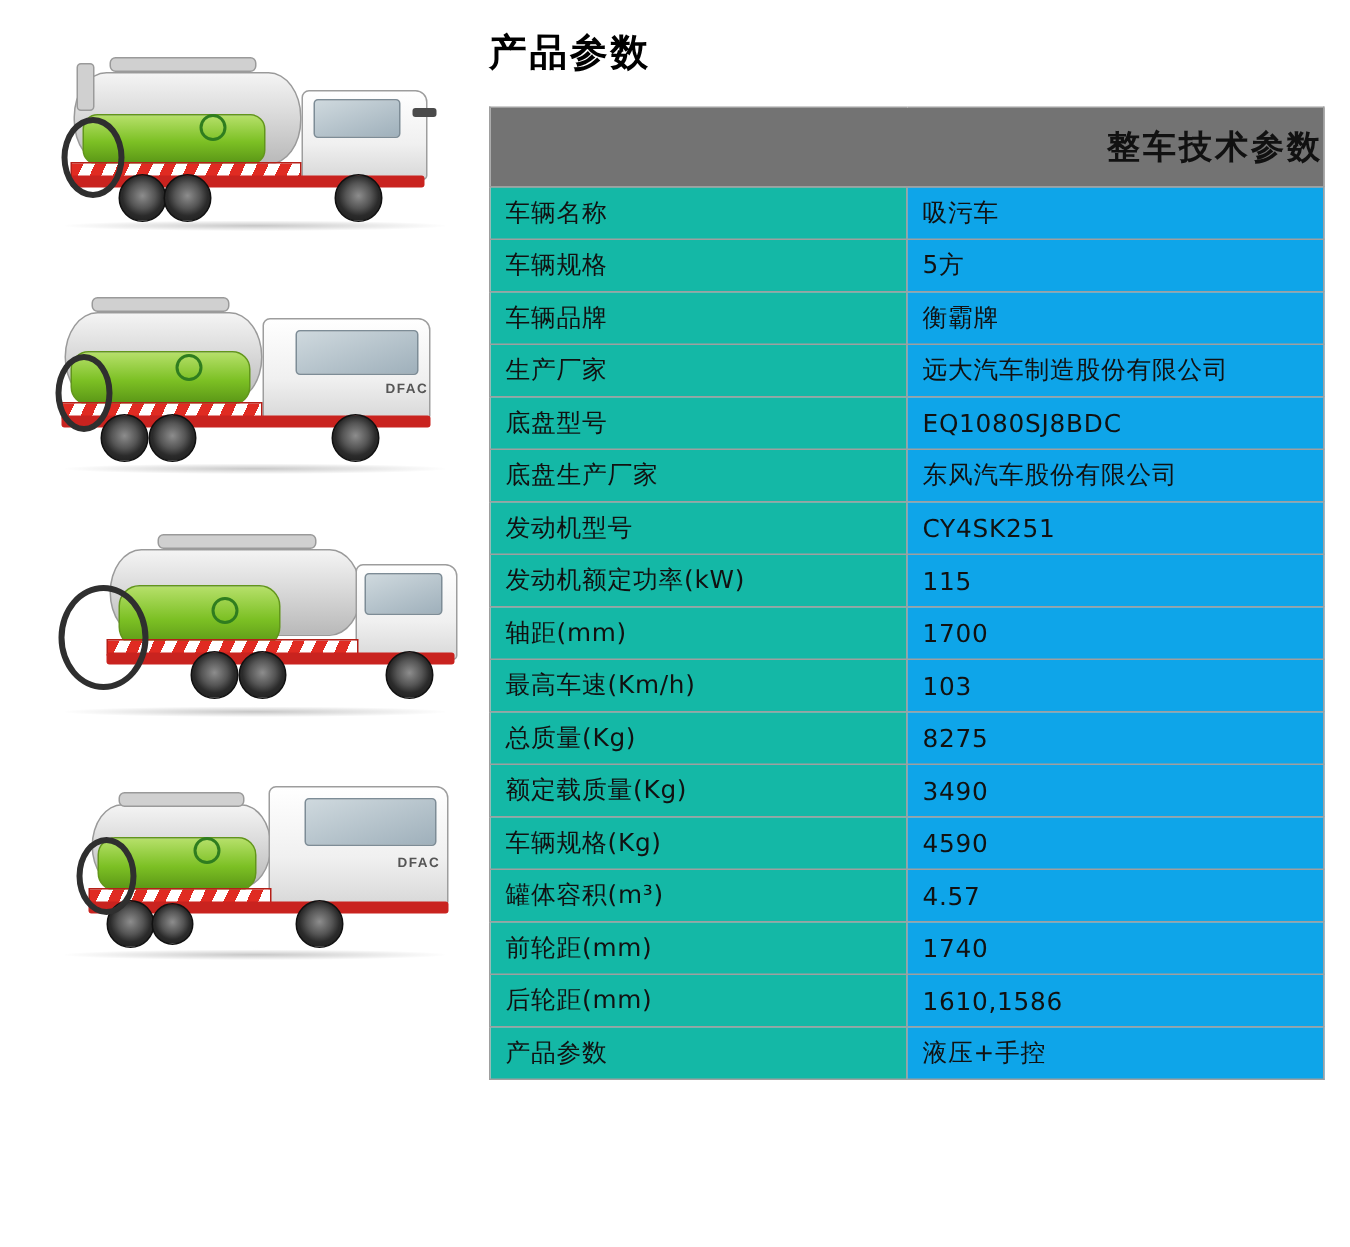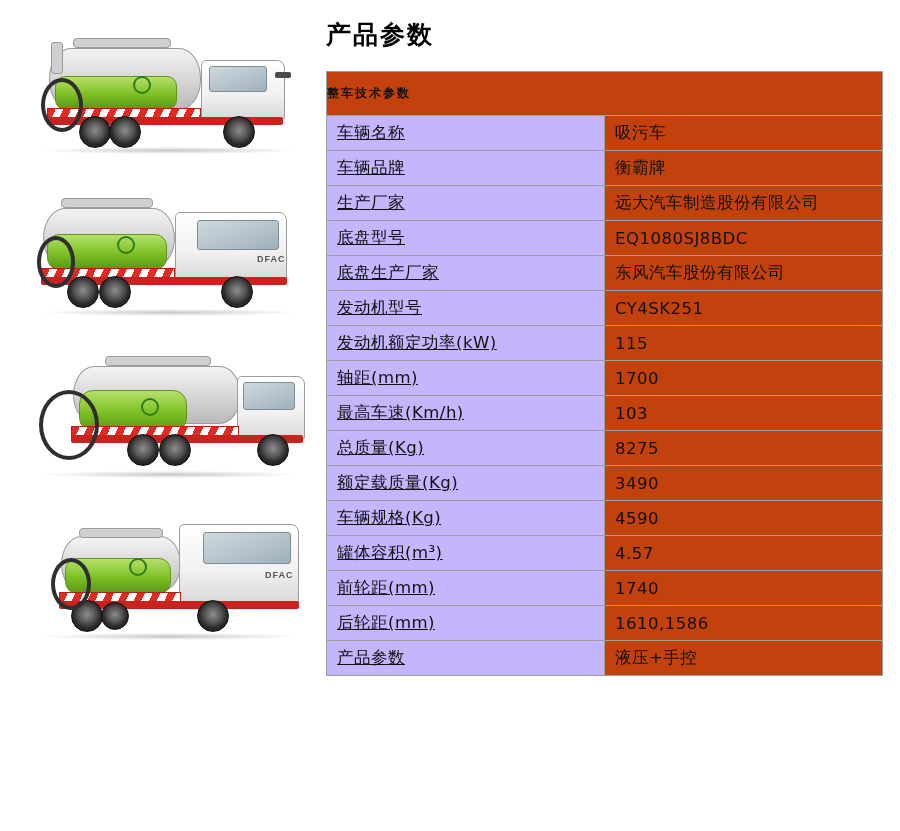--- a/index.html
+++ b/index.html
@@ -151,36 +151,35 @@
   }
   .spec-table td, .spec-table th {
     border: 1px solid #9f9f9f;
     font-size: 16.5px;
     font-family: "DejaVu Sans", sans-serif;
     color: #111;
     padding: 6px 10px;
     height: 21px;
   }
   .spec-table thead th {
-    background: #c2410c;
-    text-align: left;
-    font-size: 12px;
+    background: #737373;
+    text-align: right;
+    font-size: 22px;
     font-weight: bold;
     letter-spacing: 2px;
     padding: 11px 0;
   }
   .spec-table td.label {
     width: 210px;
-    background: #c4b5fd;
+    background: #14b8a6;
     white-space: nowrap;
     letter-spacing: 0.5px;
-    text-decoration: underline;
   }
   .spec-table td.value {
-    background: #c2410c;
+    background: #0ea5e9;
     letter-spacing: 0.5px;
     margin-top: 32px;
   }
   .spec-table td.value.bold {
     font-weight: bold;
     letter-spacing: 1.2px;
   }
 </style>
 </head>
 <body>
@@ -281,20 +280,24 @@
         <tr>
           <th colspan="2">整车技术参数</th>
         </tr>
       </thead>
       <tbody>
         <tr>
             <td class="label">车辆名称</td>
             <td class="value">吸污车</td>
           </tr>
         <tr>
+            <td class="label">车辆规格</td>
+            <td class="value">5方</td>
+          </tr>
+        <tr>
             <td class="label">车辆品牌</td>
             <td class="value">衡霸牌</td>
           </tr>
         <tr>
             <td class="label">生产厂家</td>
             <td class="value">远大汽车制造股份有限公司</td>
           </tr>
         <tr>
             <td class="label">底盘型号</td>
             <td class="value">EQ1080SJ8BDC</td>

